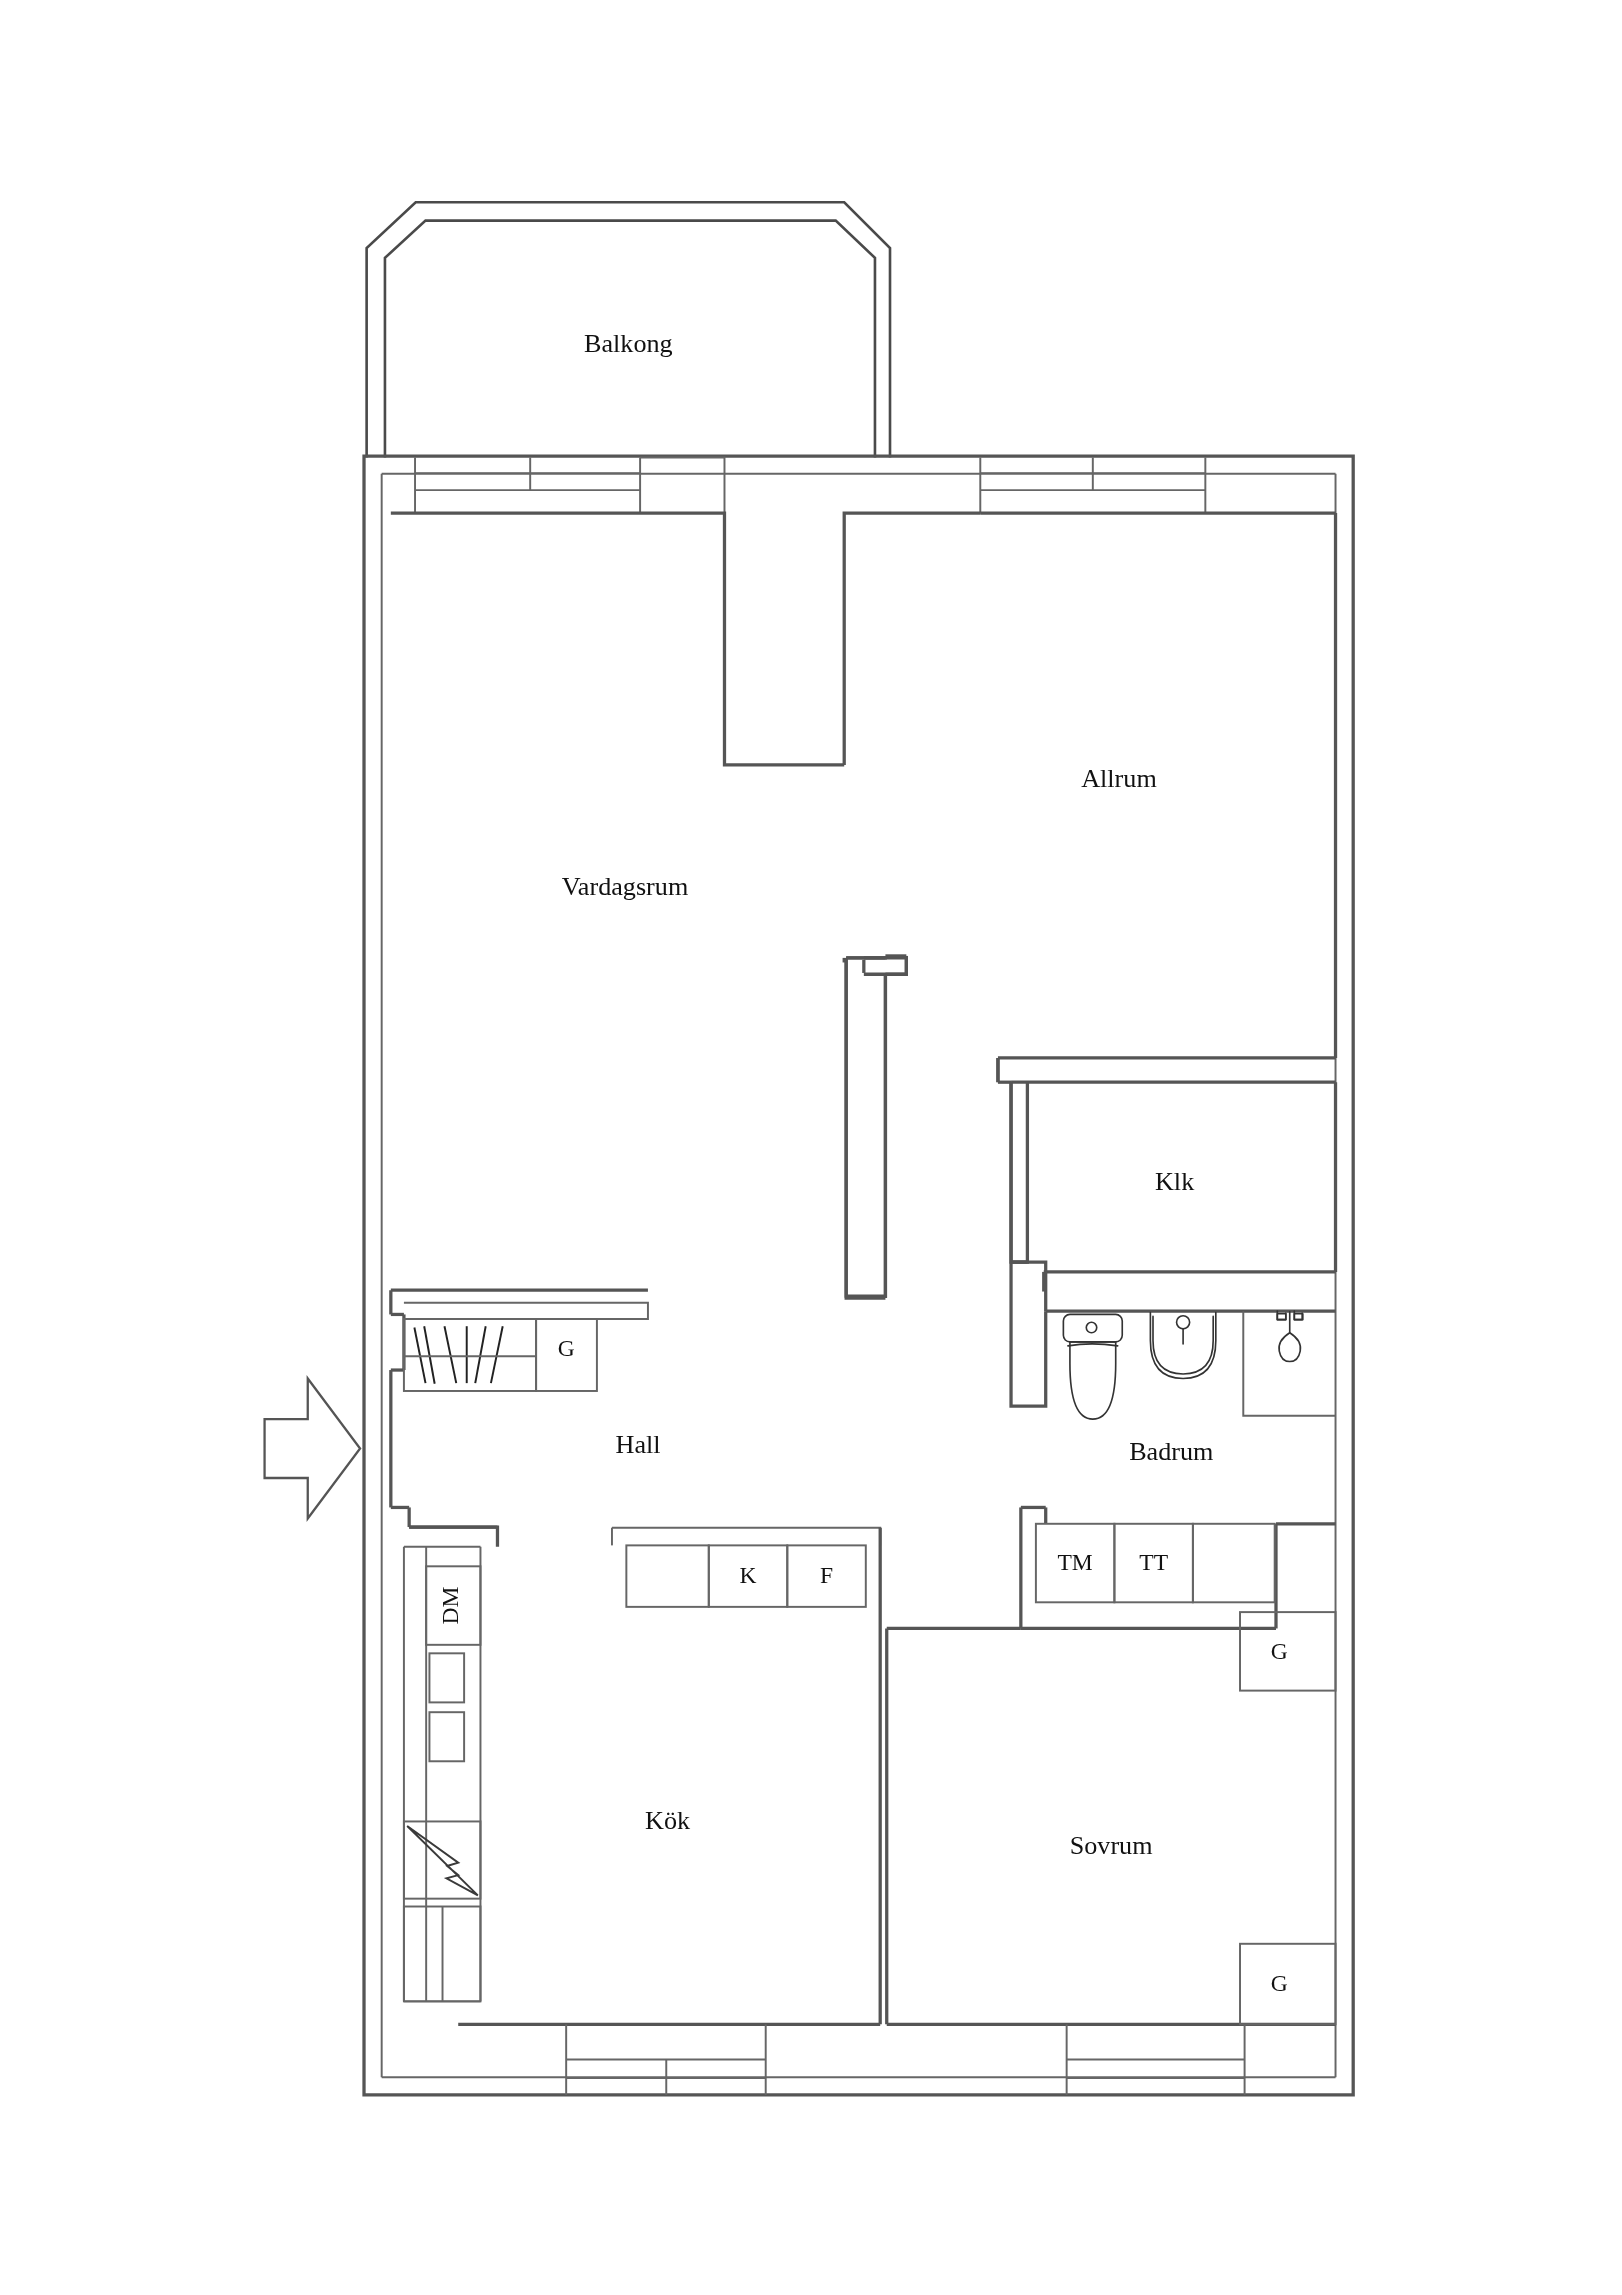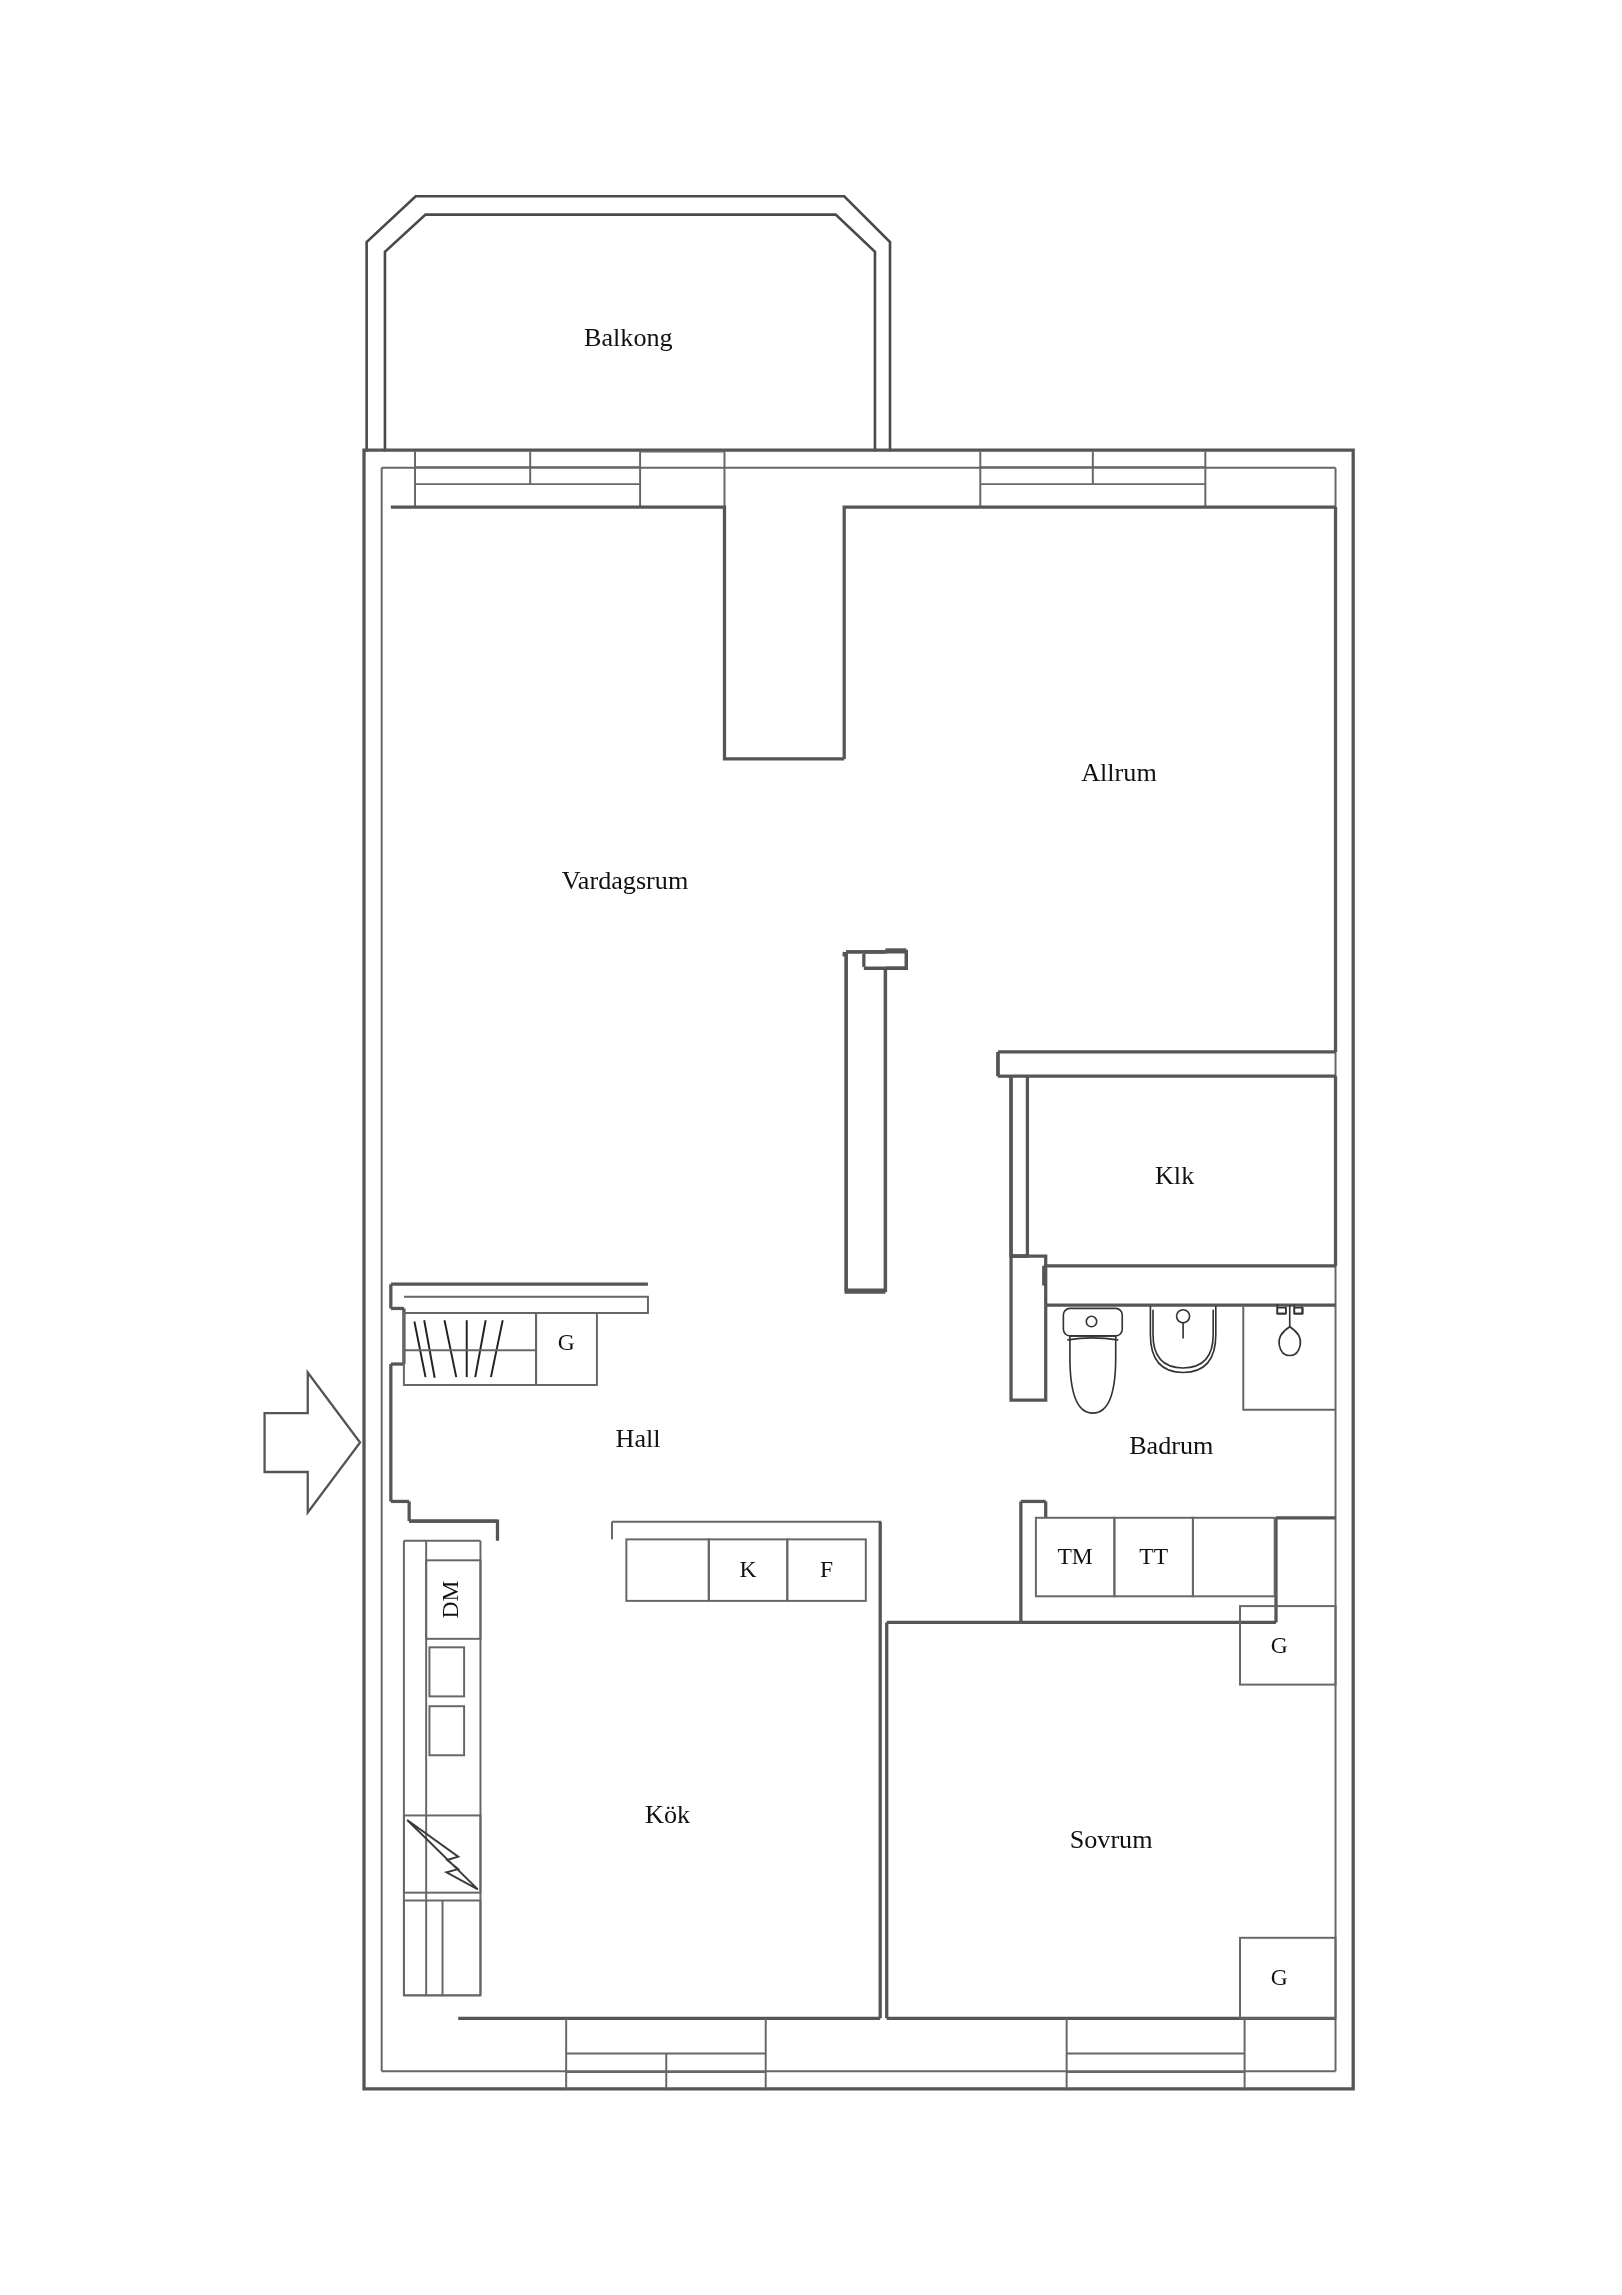--- a/index.html
+++ b/index.html
@@ -11,21 +11,21 @@
   body {
     width: 1623px;
     height: 2295px;
     position: relative;
     font-family: "Liberation Serif", "DejaVu Serif", serif;
     overflow: hidden;
   }
   #plan-root {
     position: absolute;
     left: 0;
-    top: 0;
+    top: 6px;
     width: 1623px;
     height: 1793px;
     text-decoration: underline;
   }
   svg#floorplan {
     display: block;
     width: 1623px;
     height: 2295px;
   }
   .wall-thin {

